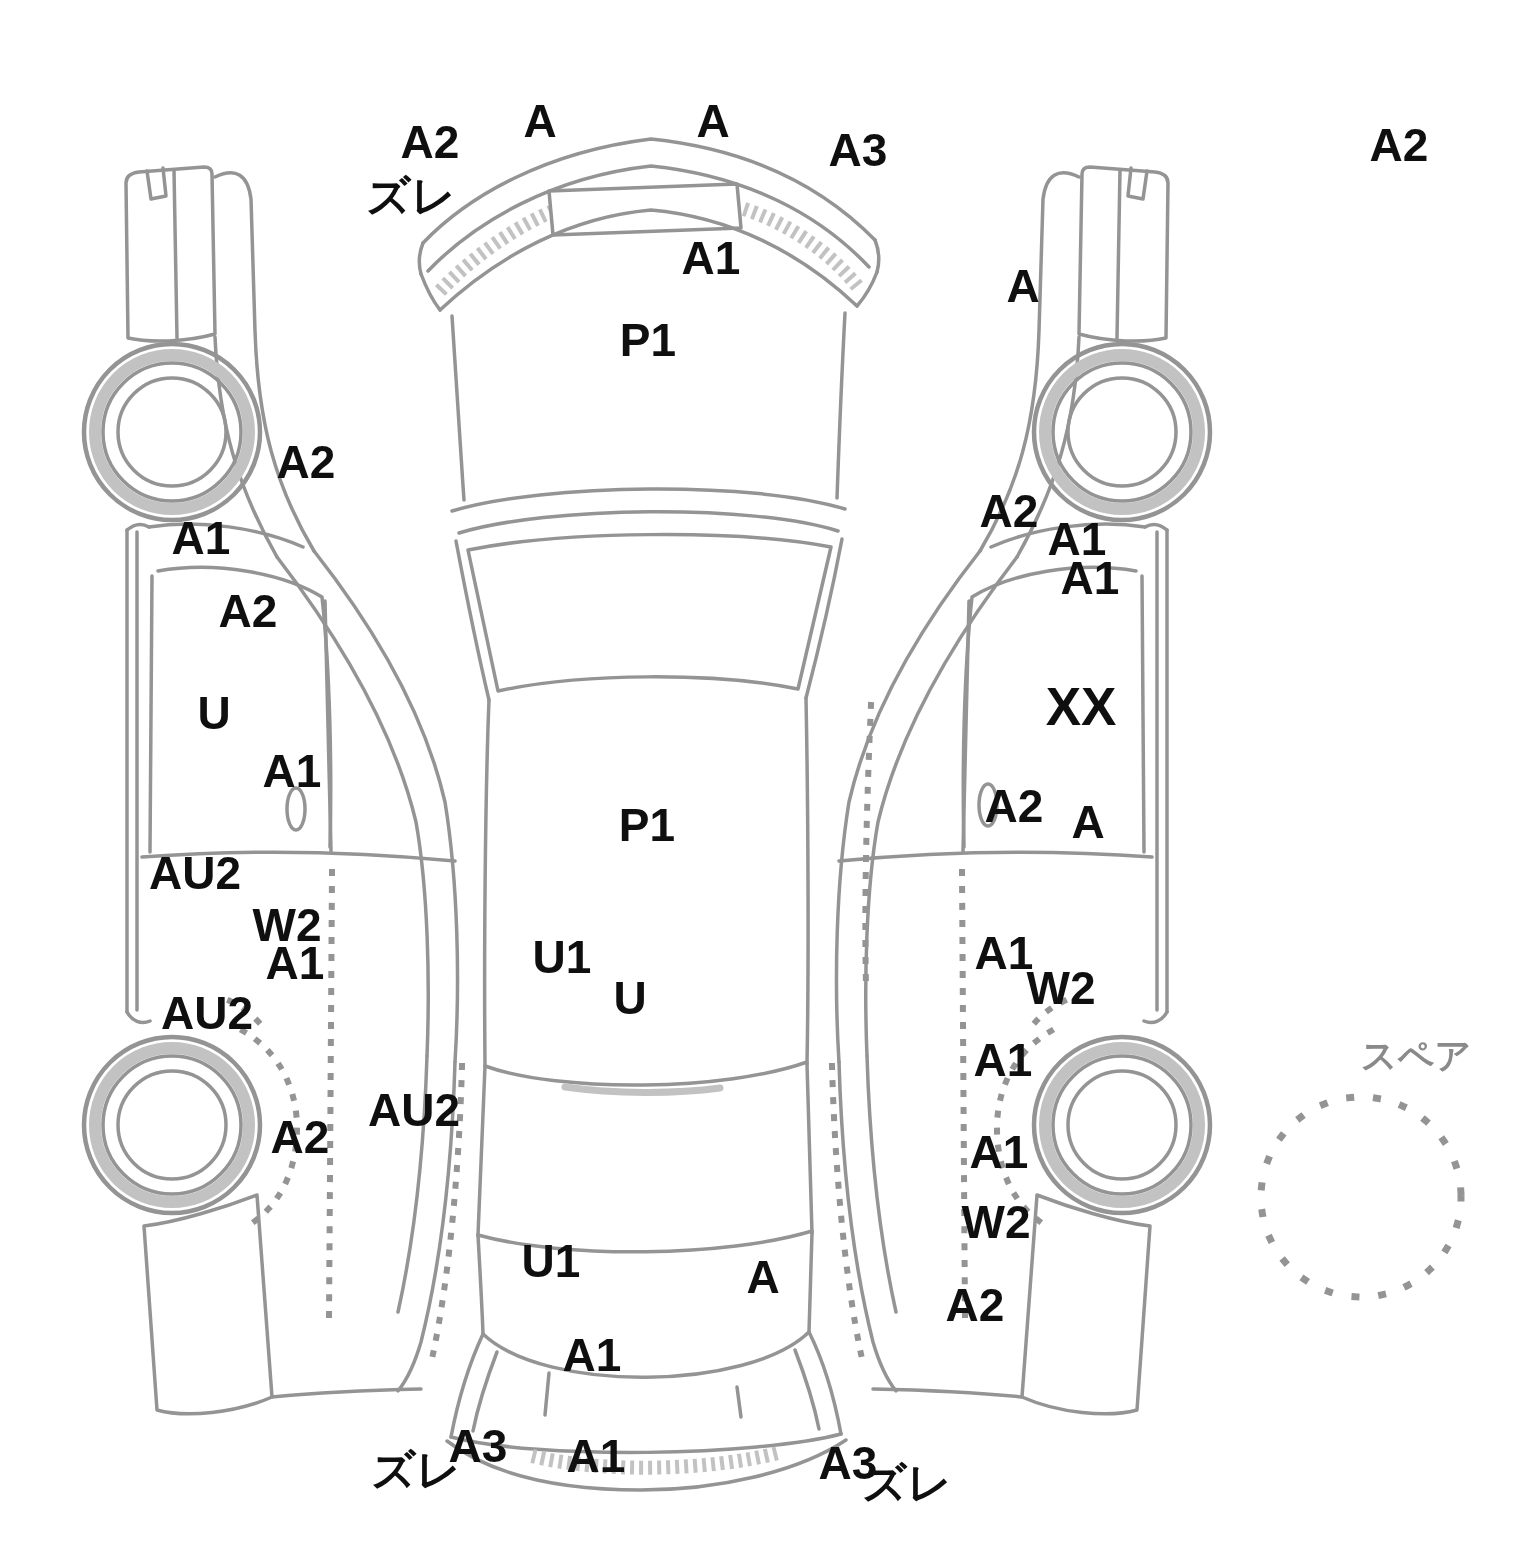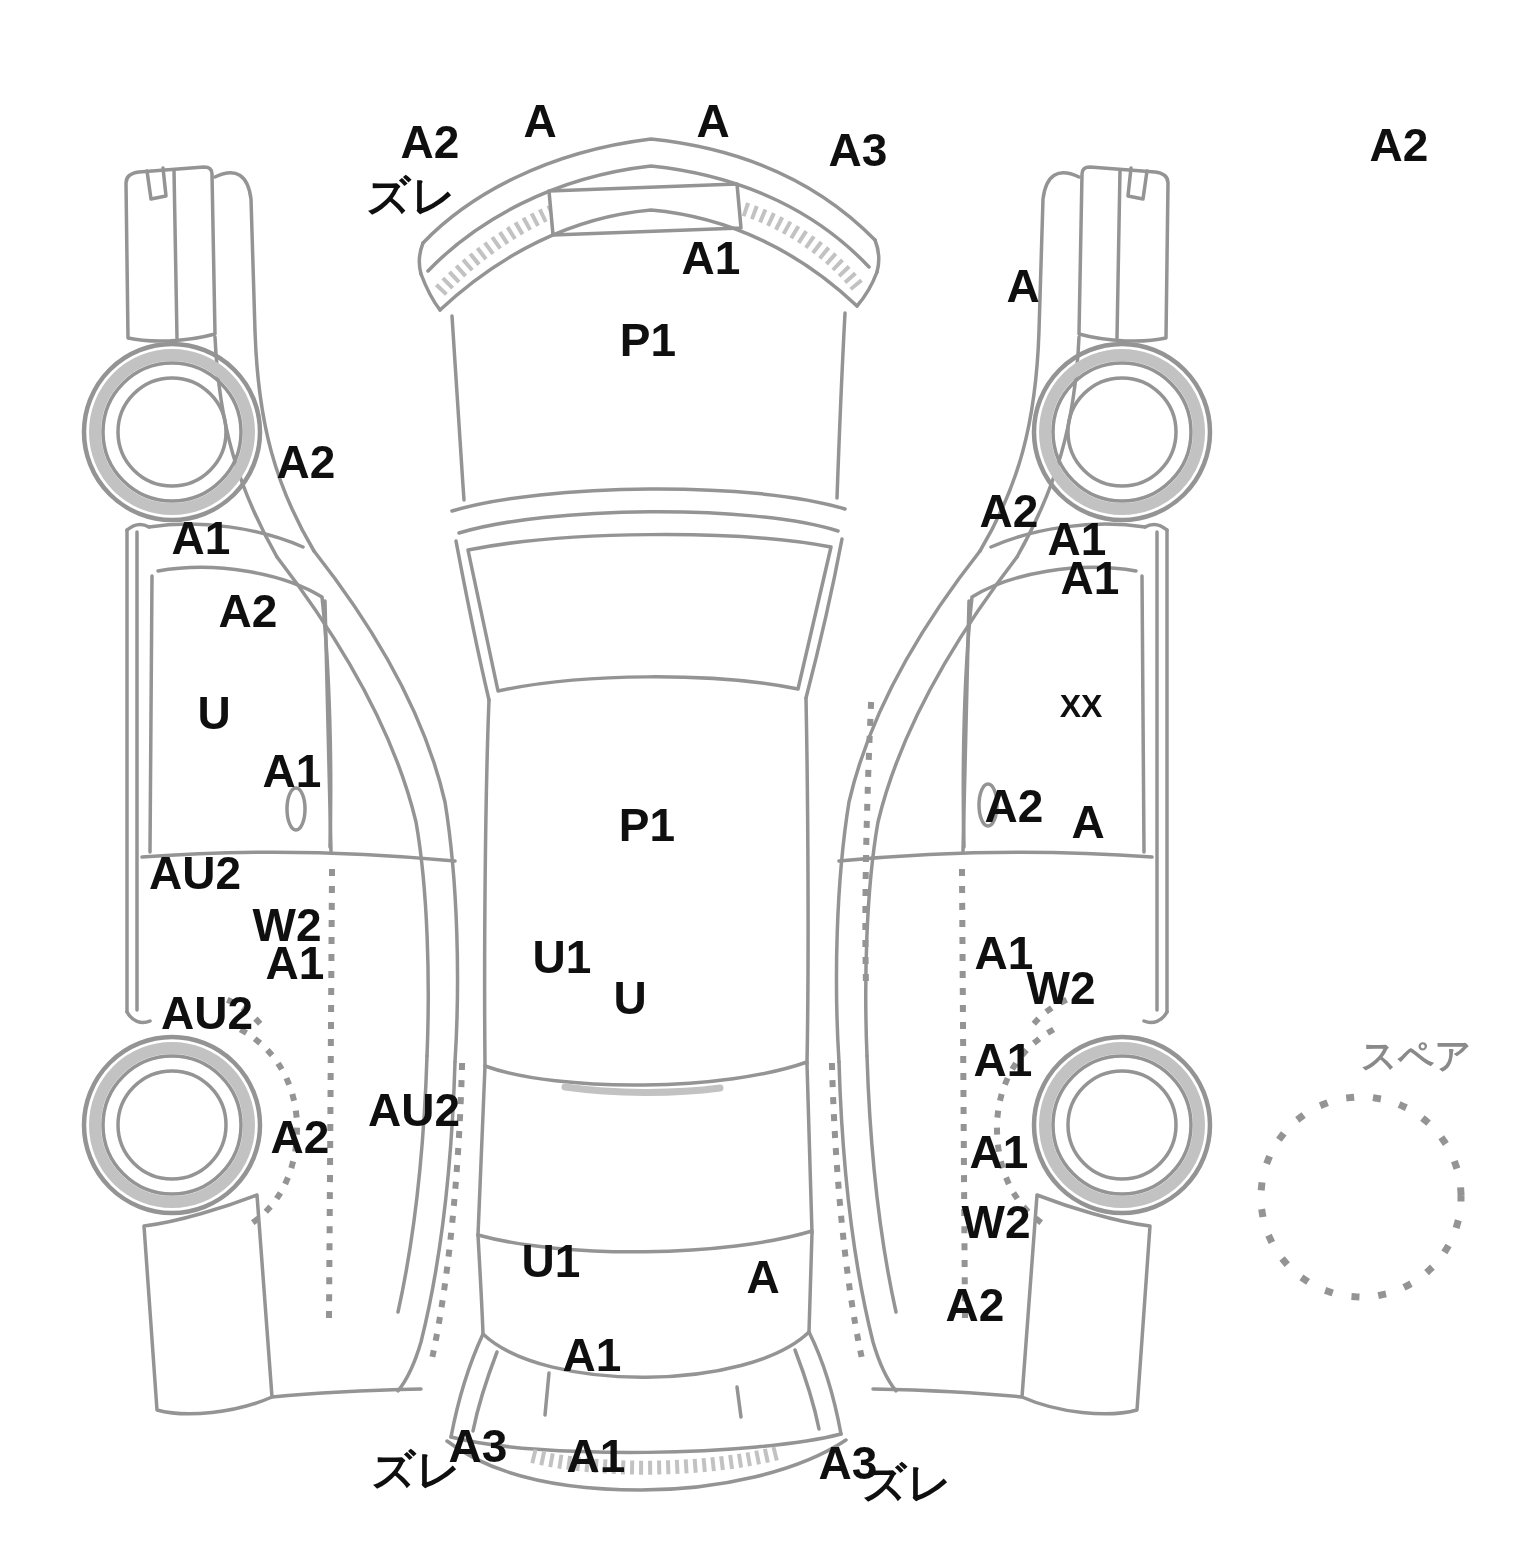--- a/index.html
+++ b/index.html
@@ -216,21 +216,21 @@
       <span class="dmg" style="left: 763px; top: 1277px; font-size: 46px;">A</span>
       <span class="dmg" style="left: 592px; top: 1355px; font-size: 46px;">A1</span>
       <span class="dmg" style="left: 478px; top: 1446px; font-size: 46px;">A3</span>
       <span class="dmg" style="left: 596px; top: 1456px; font-size: 46px;">A1</span>
       <span class="dmg" style="left: 848px; top: 1463px; font-size: 46px;">A3</span>
       <span class="dmg" style="left: 416px; top: 1470px; font-size: 44px;">ズレ</span>
       <span class="dmg" style="left: 907px; top: 1483px; font-size: 44px;">ズレ</span>
       <span class="dmg" style="left: 1009px; top: 511px; font-size: 46px;">A2</span>
       <span class="dmg" style="left: 1077px; top: 539px; font-size: 46px;">A1</span>
       <span class="dmg" style="left: 1090px; top: 578px; font-size: 46px;">A1</span>
-      <span class="dmg" style="left: 1081px; top: 706px; font-size: 32px;">XX</span>
+      <span class="dmg" style="left: 1081px; top: 706px; font-size: 53px;">XX</span>
       <span class="dmg" style="left: 1014px; top: 806px; font-size: 46px;">A2</span>
       <span class="dmg" style="left: 1088px; top: 822px; font-size: 46px;">A</span>
       <span class="dmg" style="left: 1004px; top: 953px; font-size: 46px;">A1</span>
       <span class="dmg" style="left: 1061px; top: 988px; font-size: 46px;">W2</span>
       <span class="dmg" style="left: 1003px; top: 1060px; font-size: 46px;">A1</span>
       <span class="dmg" style="left: 999px; top: 1152px; font-size: 46px;">A1</span>
       <span class="dmg" style="left: 996px; top: 1222px; font-size: 46px;">W2</span>
       <span class="dmg" style="left: 975px; top: 1305px; font-size: 46px;">A2</span>
       <span class="dmg muted" style="left: 1416px; top: 1056px; font-size: 36px;">スペア</span>
     </div>

